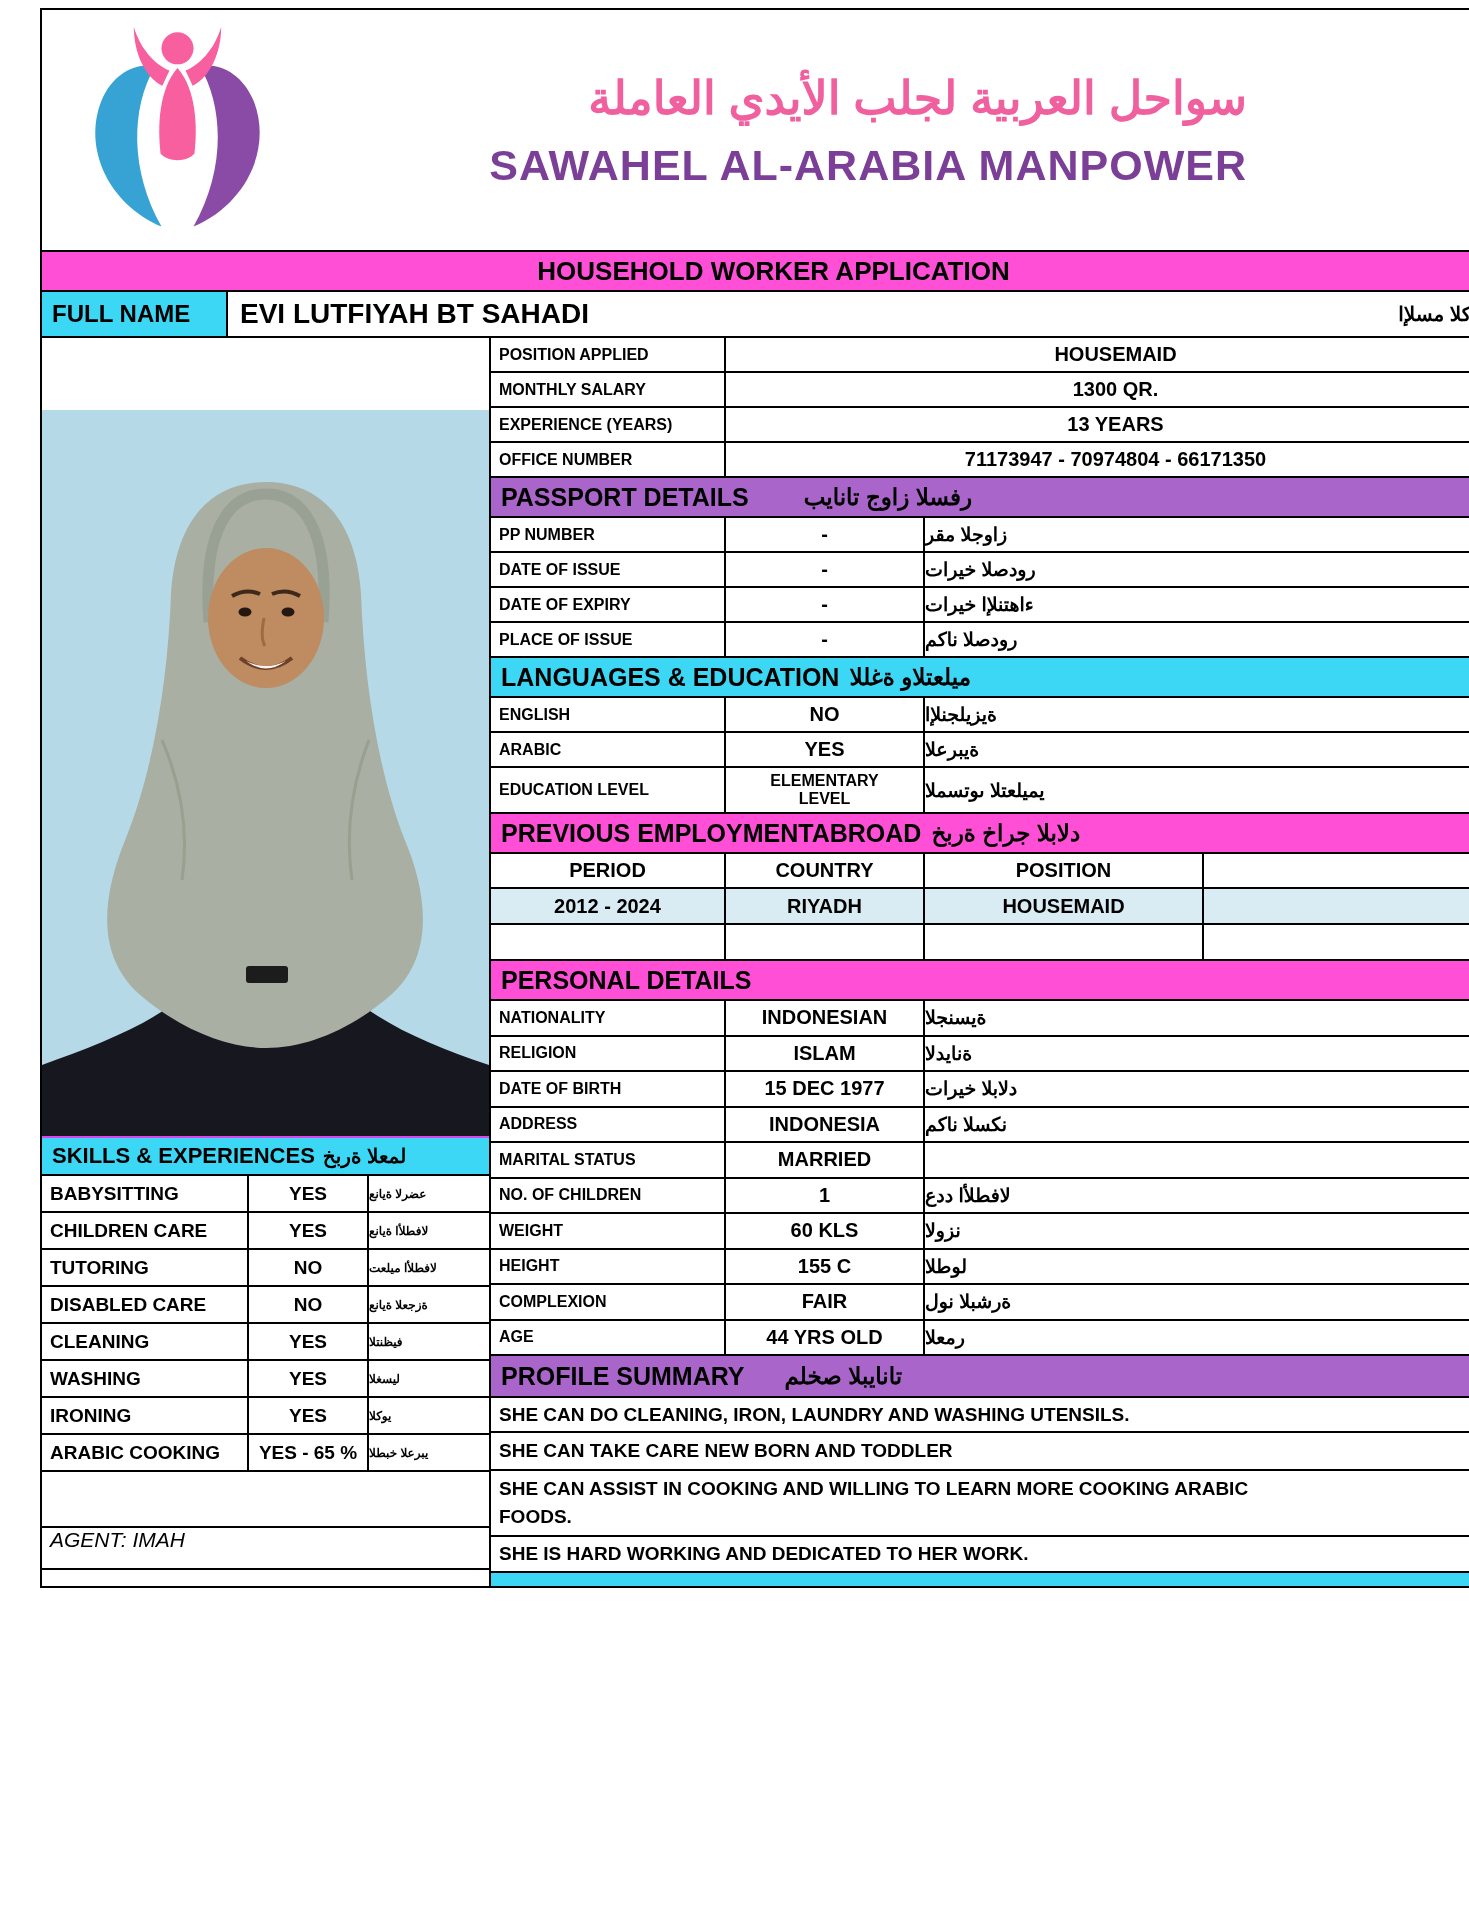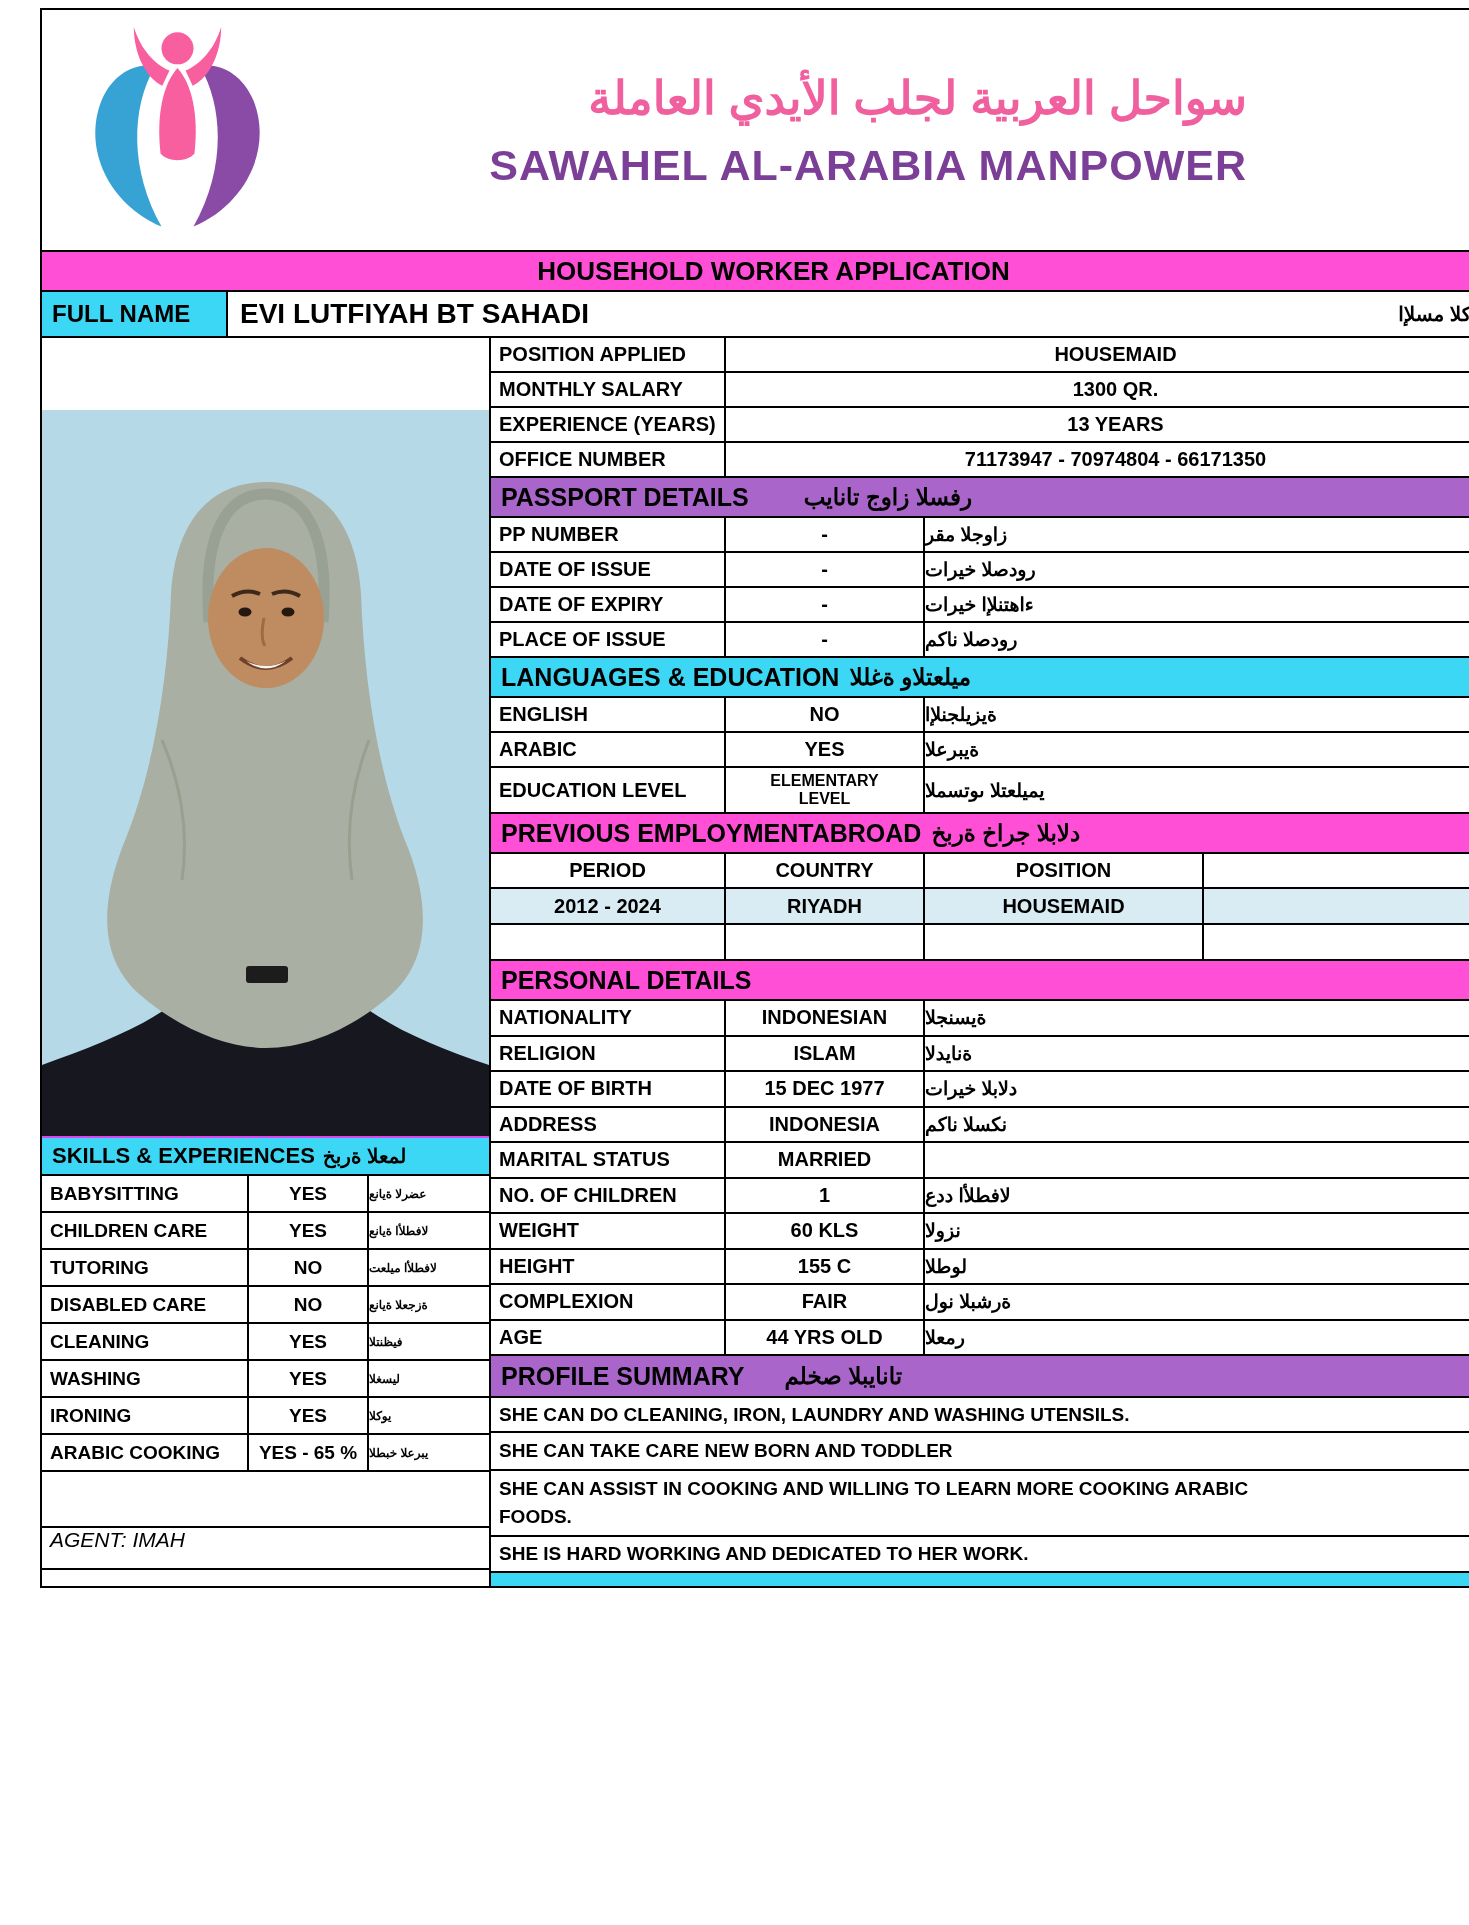--- a/index.html
+++ b/index.html
@@ -47,21 +47,21 @@
   .s-label { width:207px; border-right:2px solid #000; display:flex; align-items:center; padding-left:8px; font-size:19px; }
   .s-val   { width:120px; border-right:2px solid #000; display:flex; align-items:center; justify-content:center; font-size:19px; }
   .s-ar    { flex:1; display:flex; align-items:center; justify-content:flex-end; padding-right:26px; font-size:12px;border-radius:16px; }
   .left-empty { height:54px; }
   .agent-row { height:44px; border-top:2px solid #000; border-bottom:2px solid #000;
                display:flex; align-items:flex-start; padding-left:8px; }
   .agent-row span { font-style:italic; font-size:21px; }
   .left-filler { flex:1; }
   
   .rrow { display:flex; align-items:stretch; border-bottom:2px solid #000; font-weight:bold; flex:0 0 auto; }
-  .c-label { width:235px; border-right:2px solid #000; display:flex; align-items:center; padding-left:8px; font-size:20px; }
+  .c-label { width:235px; border-right:2px solid #000; display:flex; align-items:center; padding-left:8px; font-size:16px; }
   .c-valwide { flex:1; display:flex; align-items:center; justify-content:center; font-size:20px; }
   .c-val { width:199px; border-right:2px solid #000; display:flex; align-items:center; justify-content:center; font-size:20px; text-align:center; }
   .c-val.small { font-size:16px; line-height:1.15; padding:12px 24px; }
   .c-ar { flex:1; display:flex; align-items:center; justify-content:flex-end; padding-right:8px; font-size:19px; }
   .h35 { height:35px; } .h36 { height:36px; } .h46 { height:46px; } .h355 { height:35.5px; }
   .sec-banner { height:40px; }
   
   .e1 { width:235px; border-right:2px solid #000; }
   .e2 { width:199px; border-right:2px solid #000; }
   .e3 { width:279px; border-right:2px solid #000; }

